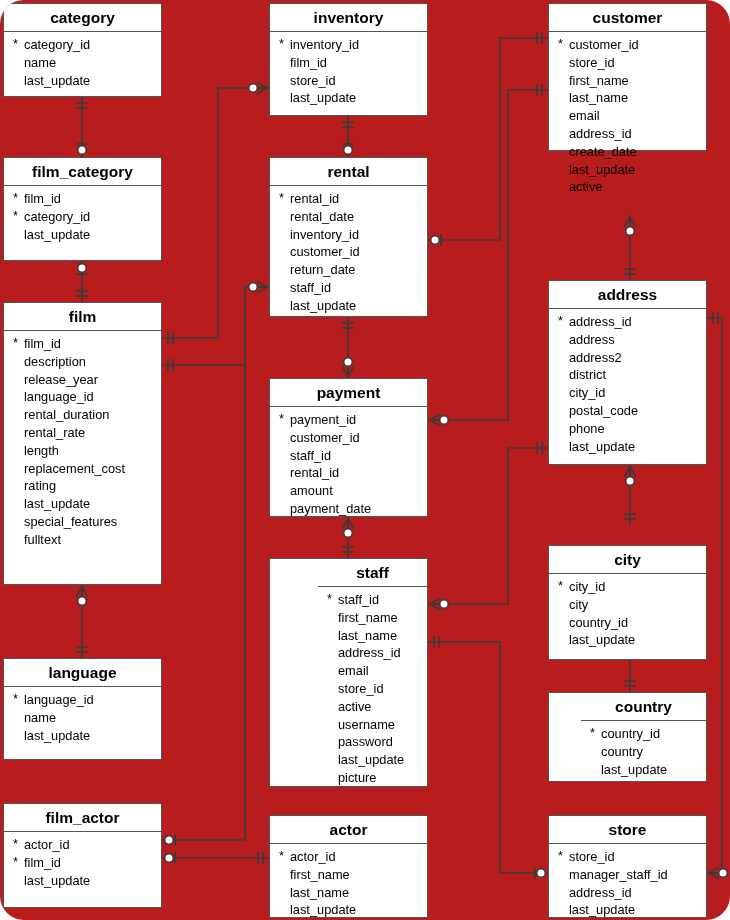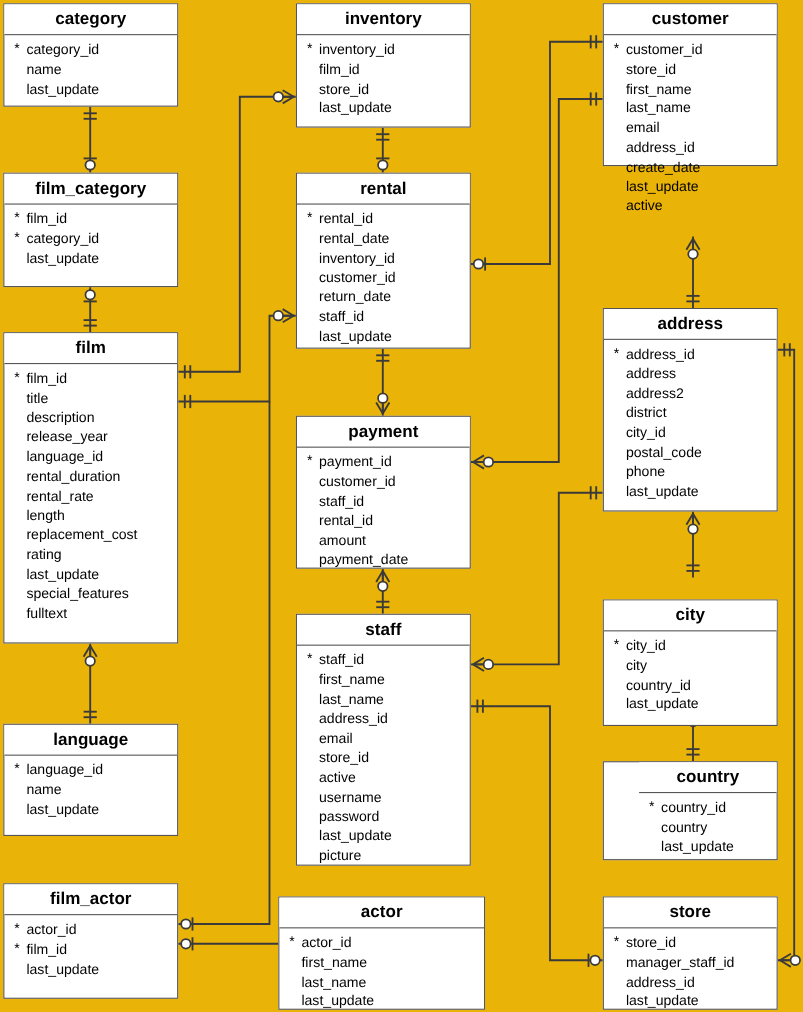--- a/index.html
+++ b/index.html
@@ -1,18 +1,18 @@
 <!DOCTYPE html>
 <html><head>
 <meta charset="utf-8">
 <title>ER Diagram</title>
 <style>
   html,body{margin:0;padding:0;background:#ffffff;}
   body{font-family:"Liberation Sans",sans-serif;}
-  #canvas{position:relative;width:730px;height:920px;background:#eab308;overflow:hidden;}
+  #canvas{position:relative;width:730px;height:920px;background:#b91c1c;overflow:hidden;border-radius:24px;}
   .entity{position:absolute;box-sizing:border-box;border:1.6px solid #555;background:#fff;}
   .entity-header{box-sizing:border-box;height:28px;line-height:27px;text-align:center;
     font-weight:bold;font-size:15.5px;color:#000;border-bottom:1.6px solid #555;background:#fff;}
   .attr-list{box-sizing:border-box;padding:4px 0 4px 0;}
   .attr{font-size:12.8px;line-height:17.8px;color:#000;white-space:nowrap;padding-left:10px;position:relative;}
   .attr .pk{position:absolute;left:9px;top:-1px;font-size:12.8px;}
   .attr .nm{margin-left:10px;}
   .attr.is-pk .nm{margin-left:10px;text-align:center;}
   svg#links{position:absolute;left:0;top:0;width:730px;height:920px;pointer-events:none;}
   svg#links line,svg#links polyline,svg#links path{stroke:#3a3a3a;stroke-width:1.7;fill:none;}
@@ -148,21 +148,20 @@
         <div class="attr-list">
           <div class="attr is-pk"><span class="pk">*</span><span class="nm">film_id</span></div>
           <div class="attr is-pk"><span class="pk">*</span><span class="nm">category_id</span></div>
           <div class="attr"><span class="nm">last_update</span></div>
         </div>
       </div>
       <div class="entity" style="left: 3px; top: 302px; width: 159px; height: 283px;">
         <div class="entity-header">film</div>
         <div class="attr-list">
           <div class="attr is-pk"><span class="pk">*</span><span class="nm">film_id</span></div>
-          <div class="attr"><span class="nm">title</span></div>
           <div class="attr"><span class="nm">description</span></div>
           <div class="attr"><span class="nm">release_year</span></div>
           <div class="attr"><span class="nm">language_id</span></div>
           <div class="attr"><span class="nm">rental_duration</span></div>
           <div class="attr"><span class="nm">rental_rate</span></div>
           <div class="attr"><span class="nm">length</span></div>
           <div class="attr"><span class="nm">replacement_cost</span></div>
           <div class="attr"><span class="nm">rating</span></div>
           <div class="attr"><span class="nm">last_update</span></div>
           <div class="attr"><span class="nm">special_features</span></div>
@@ -210,37 +209,37 @@
         <div class="entity-header">payment</div>
         <div class="attr-list">
           <div class="attr is-pk"><span class="pk">*</span><span class="nm">payment_id</span></div>
           <div class="attr"><span class="nm">customer_id</span></div>
           <div class="attr"><span class="nm">staff_id</span></div>
           <div class="attr"><span class="nm">rental_id</span></div>
           <div class="attr"><span class="nm">amount</span></div>
           <div class="attr"><span class="nm">payment_date</span></div>
         </div>
       </div>
-      <div class="entity" style="left: 269px; top: 558px; width: 159px; height: 229px;">
+      <div class="entity" style="left: 269px; top: 558px; width: 159px; height: 229px; padding-left: 48px;">
         <div class="entity-header">staff</div>
         <div class="attr-list">
           <div class="attr is-pk"><span class="pk">*</span><span class="nm">staff_id</span></div>
           <div class="attr"><span class="nm">first_name</span></div>
           <div class="attr"><span class="nm">last_name</span></div>
           <div class="attr"><span class="nm">address_id</span></div>
           <div class="attr"><span class="nm">email</span></div>
           <div class="attr"><span class="nm">store_id</span></div>
           <div class="attr"><span class="nm">active</span></div>
           <div class="attr"><span class="nm">username</span></div>
           <div class="attr"><span class="nm">password</span></div>
           <div class="attr"><span class="nm">last_update</span></div>
           <div class="attr"><span class="nm">picture</span></div>
         </div>
       </div>
-      <div class="entity" style="left: 253px; top: 815px; width: 188px; height: 103px;">
+      <div class="entity" style="left: 269px; top: 815px; width: 159px; height: 103px;">
         <div class="entity-header">actor</div>
         <div class="attr-list">
           <div class="attr is-pk"><span class="pk">*</span><span class="nm">actor_id</span></div>
           <div class="attr"><span class="nm">first_name</span></div>
           <div class="attr"><span class="nm">last_name</span></div>
           <div class="attr"><span class="nm">last_update</span></div>
         </div>
       </div>
       <div class="entity" style="left: 548px; top: 3px; width: 159px; height: 148px;">
         <div class="entity-header">customer</div>

